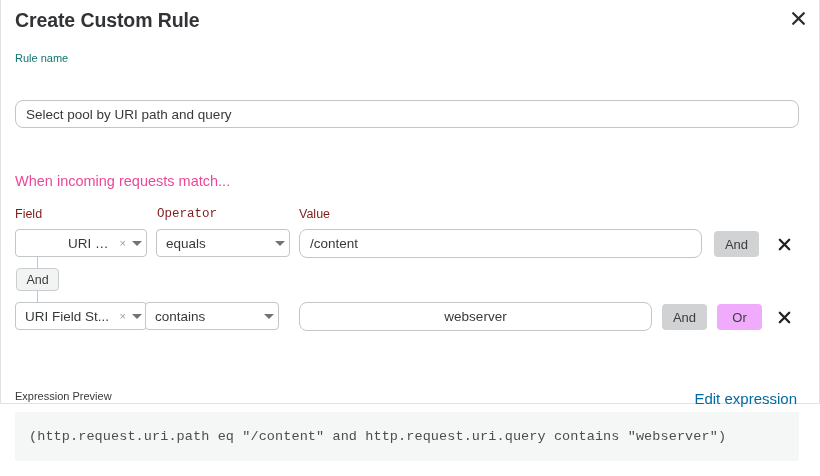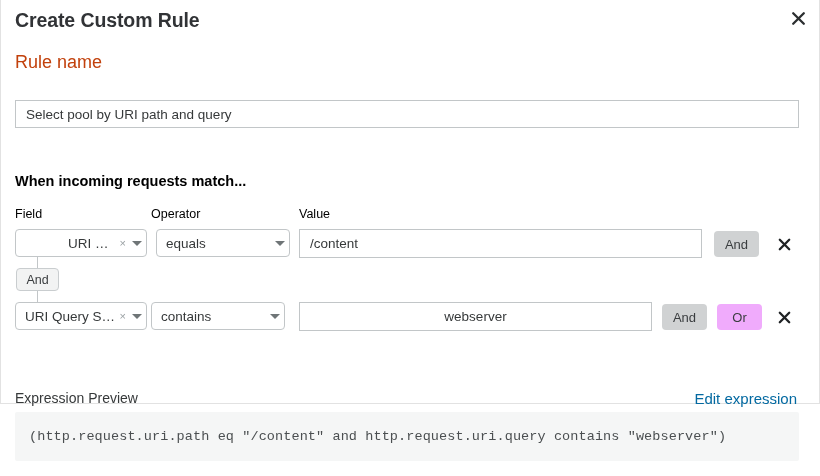--- a/index.html
+++ b/index.html
@@ -46,59 +46,59 @@
     cursor: pointer;
     color: #36393a;
   }
   .close-btn svg { display:block; }
 
   .section-label {
     position: absolute;
     font-size: 13.5px;
     color: #36393a;
   }
-  .rule-name-label { left: 14px; top: 52px; font-size: 18px; color: #c2410c; }
+  .rule-name-label { left: 14px; top: 52px; font-size: 11px; color: #0f766e; }
   .rule-name-help  { left: 14px; top: 74px; font-size: 12.5px; color: #8a8f91; }
 
   .text-input {
     position: absolute;
     box-sizing: border-box;
     background: #ffffff;
     border: 1px solid #c2c6c8;
-    border-radius: 0;
+    border-radius: 8px;
     font-family: "Liberation Sans", sans-serif;
     font-size: 13.5px;
     color: #36393a;
     padding: 0 10px;
     outline: none;
   }
   .rule-name-input {
     left: 14px;
     top: 100px;
     width: 784px;
     height: 28px;
   }
 
   .match-heading {
     position: absolute;
     left: 14px;
     top: 173px;
     font-size: 14.5px;
-    font-weight: bold;
-    color: #000000;
+    font-weight: normal;
+    color: #ec4899;
   }
 
   .col-label {
     position: absolute;
     top: 207px;
     font-size: 12.5px;
-    color: #000000;
+    color: #7f1d1d;
   }
   .col-field    { left: 14px; }
-  .col-operator { left: 150px; }
+  .col-operator { left: 156px; font-family: Liberation Mono, monospace; }
   .col-value    { left: 298px; }
 
   
   .sel {
     position: absolute;
     box-sizing: border-box;
     background: #ffffff;
     border: 1px solid #c2c6c8;
     border-radius: 4px;
     height: 28px;
@@ -133,21 +133,21 @@
     display: block;
     width: 0; height: 0;
     border-left: 5px solid transparent;
     border-right: 5px solid transparent;
     border-top: 5px solid #6f7577;
   }
 
   .field-sel-1 { left: 14px;  top: 229px; width: 132px; padding-left: 43px; }
   .field-sel-2 { left: 14px;  top: 302px; width: 132px; }
   .op-sel-1    { left: 155px; top: 229px; width: 134px; }
-  .op-sel-2    { left: 150px; top: 302px; width: 134px; }
+  .op-sel-2    { left: 144px; top: 302px; width: 134px; }
 
   .val-input-1 { left: 298px; top: 229px; width: 403px; height: 29px; }
   .val-input-2 { left: 298px; top: 302px; width: 353px; height: 29px; text-align: center; }
 
   
   .logic-btn {
     position: absolute;
     box-sizing: border-box;
     height: 26px;
     border: none;
@@ -205,21 +205,21 @@
     align-items: center;
     justify-content: center;
     cursor: pointer;
   }
 
   
   .expr-label {
     position: absolute;
     left: 14px;
     top: 390px;
-    font-size: 14px;
+    font-size: 11px;
     color: #36393a;
   }
   .expr-edit {
     position: absolute;
     right: 22px;
     top: 390px;
     font-size: 15px;
     color: #0369a1;
     cursor: pointer;
     text-decoration: none;
@@ -291,21 +291,21 @@
     <svg width="13" height="13" viewBox="0 0 13 13" aria-hidden="true">
       <path d="M1.8 1.8 L11.2 11.2 M11.2 1.8 L1.8 11.2" stroke="#1f2224" stroke-width="2.3" stroke-linecap="round"></path>
     </svg>
   </div>
 
   <div class="connector-line conn-top"></div>
   <div class="and-badge">And</div>
   <div class="connector-line conn-bot"></div>
 
   <div class="sel field-sel-2">
-    <span class="sel-text">URI Query St...</span>
+    <span class="sel-text">URI Field St...</span>
     <span class="clear-x">×</span>
     <span class="caret">
         <i></i>
       </span>
   </div>
 
   <div class="sel op-sel-2">
     <span class="sel-text">contains</span>
     <span class="caret">
         <i></i>

